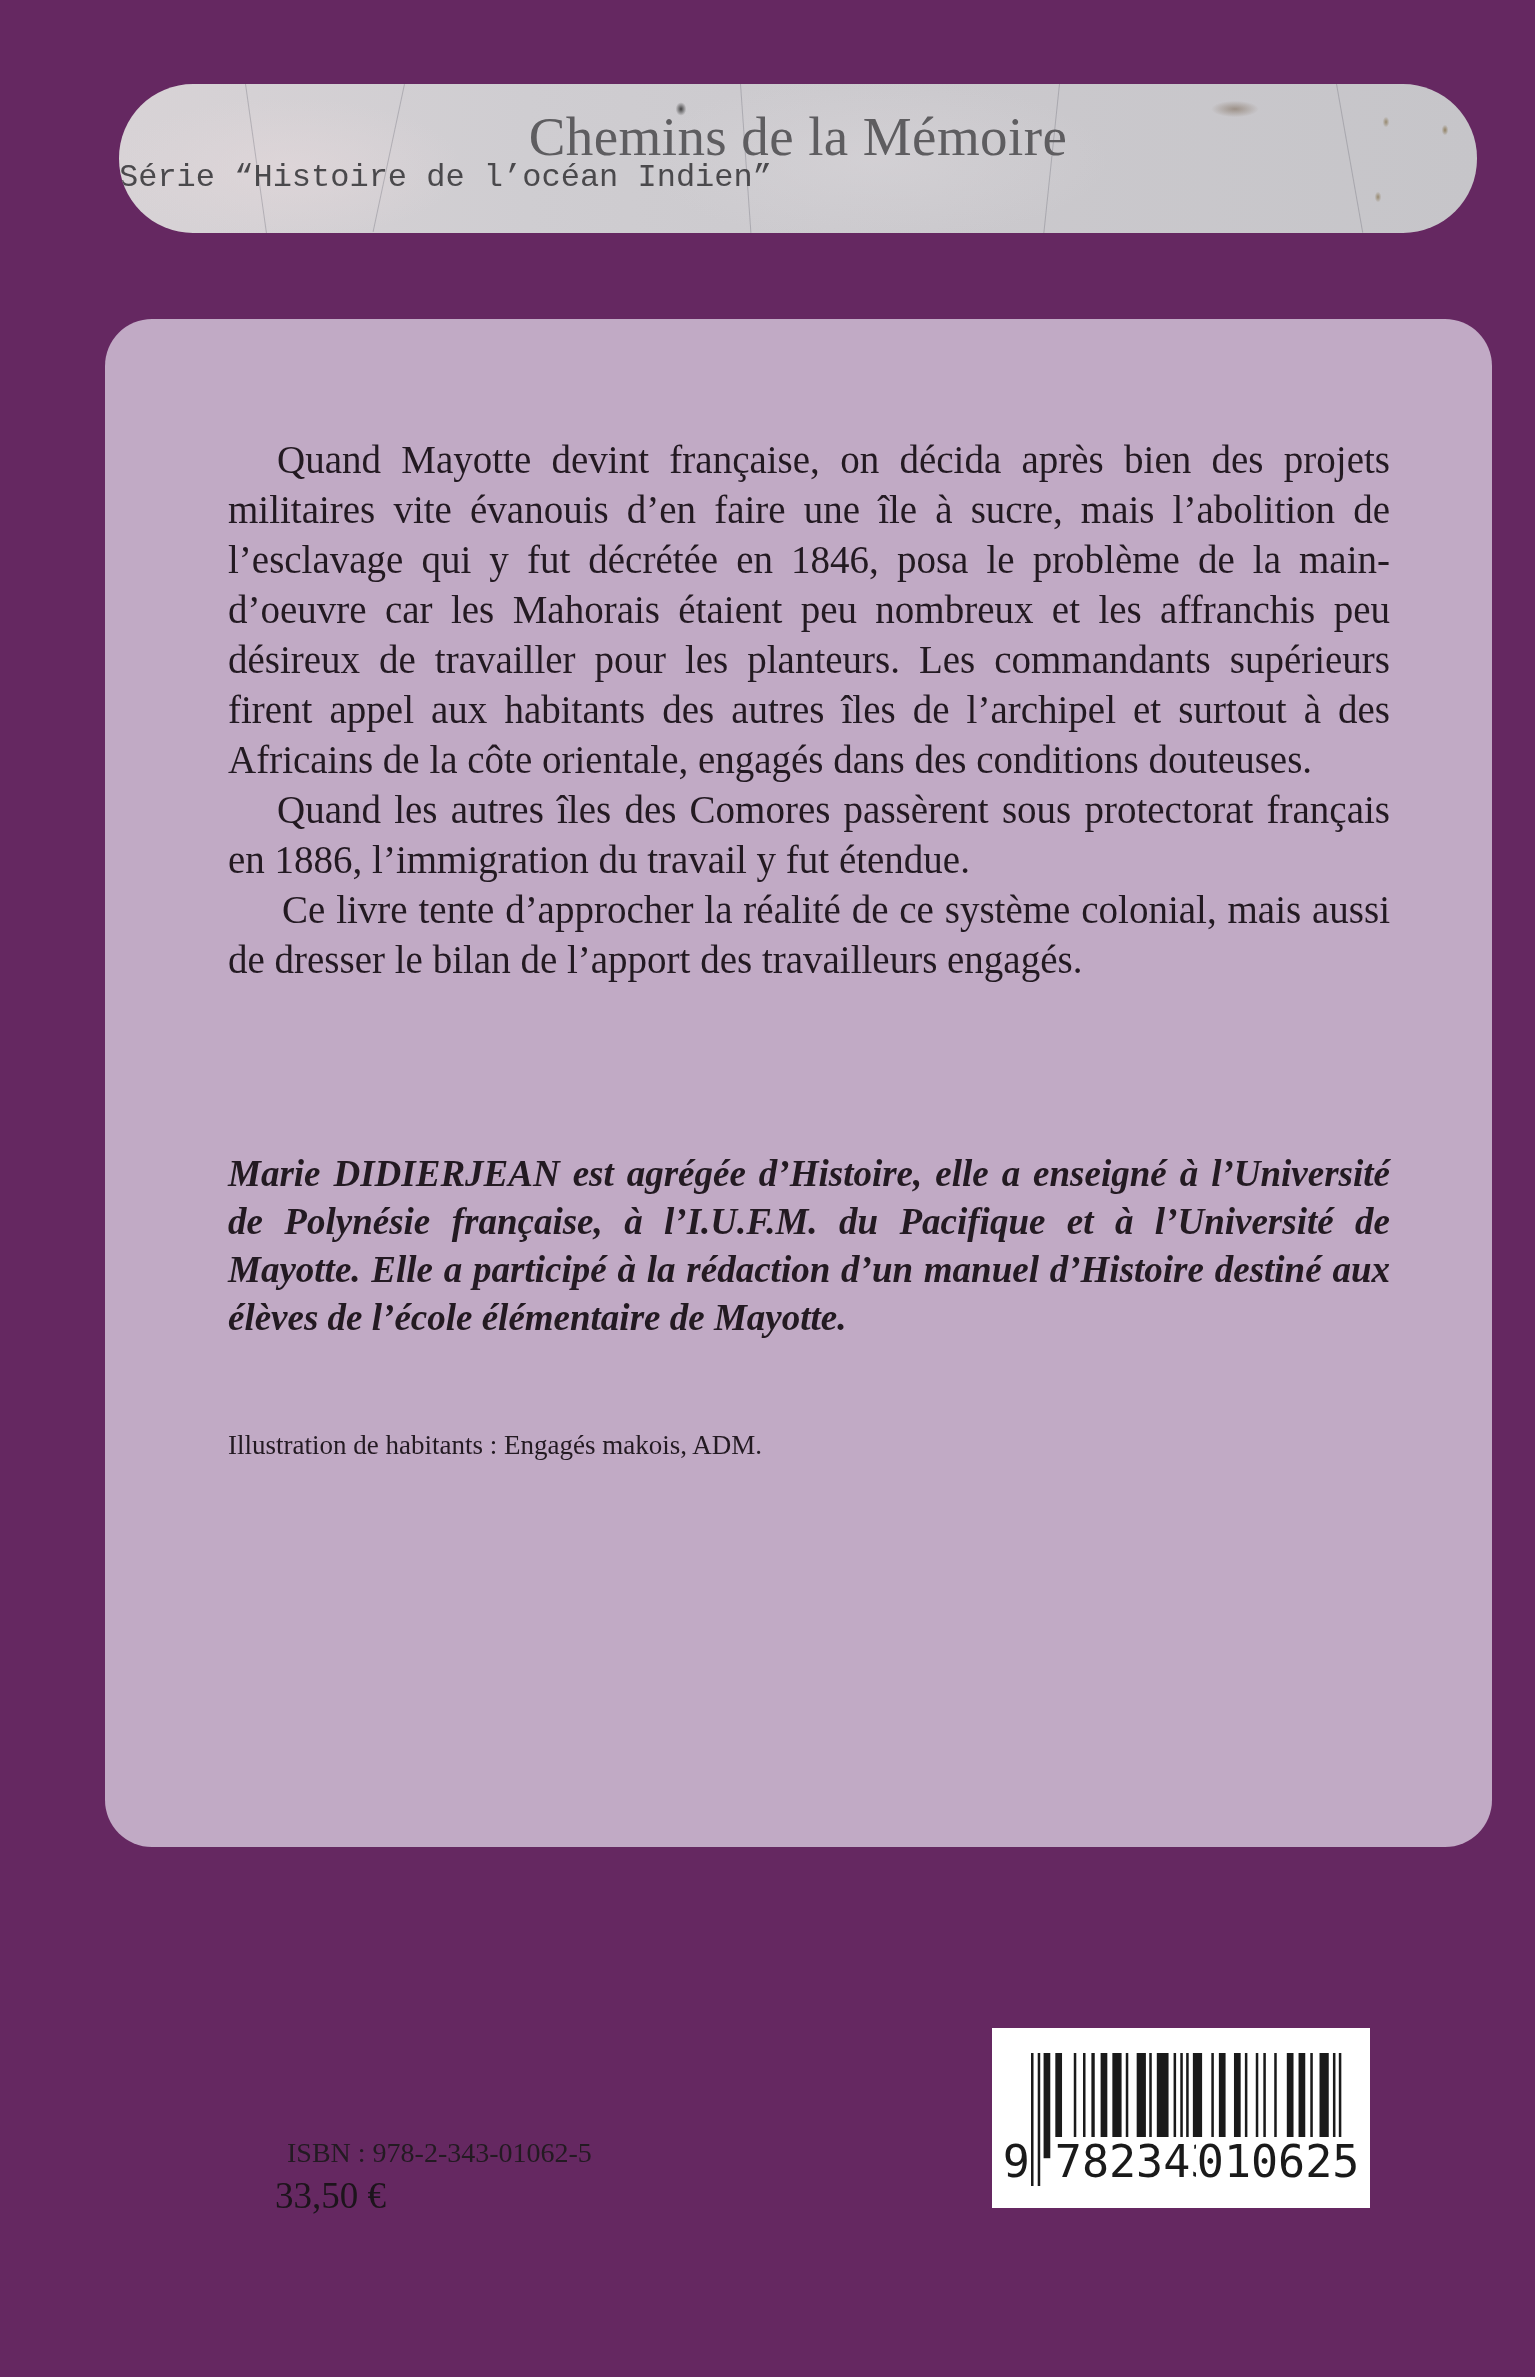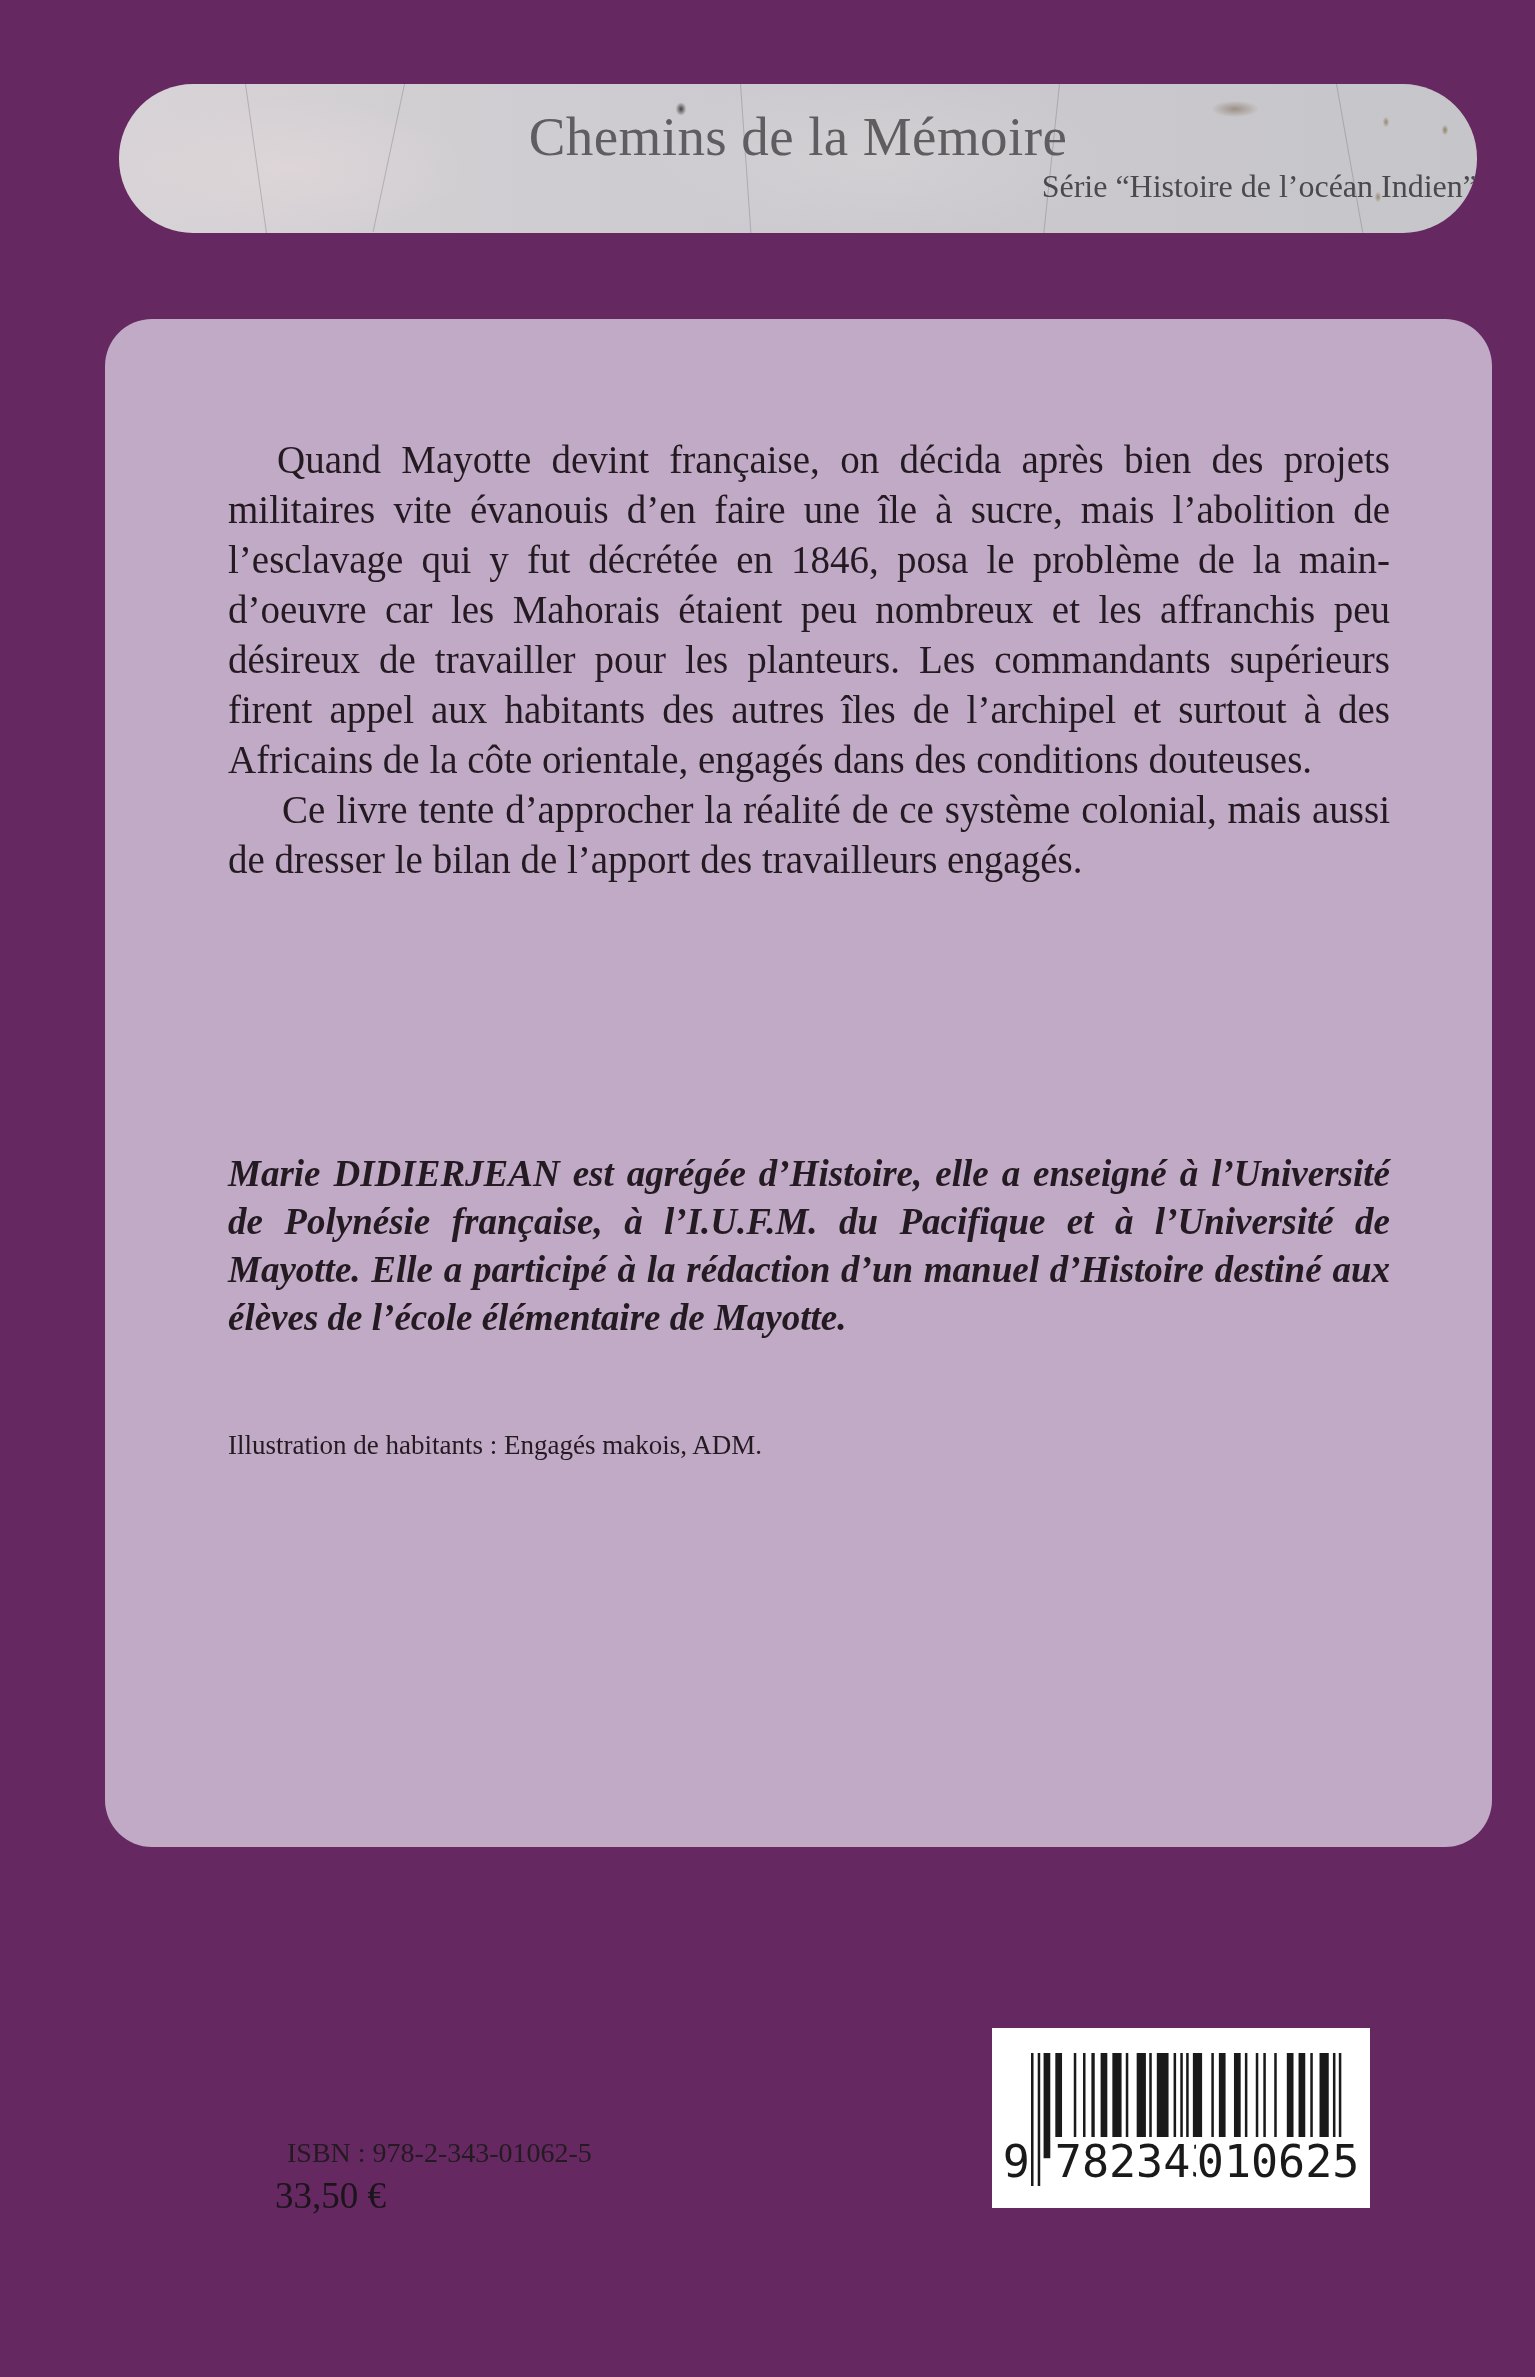--- a/index.html
+++ b/index.html
@@ -48,23 +48,23 @@
       font-family: "Liberation Serif", "DejaVu Serif", serif;
       font-size: 55px;
       color: #5e5d60;
       letter-spacing: 0.4px;
       line-height: 1;
     }
     .banner-subtitle {
       position: absolute;
       left: 0;
       right: 0;
-      top: 86px;
-      text-align: right;
-      font-family: Liberation Serif, serif;
+      top: 78px;
+      text-align: left;
+      font-family: Liberation Mono, monospace;
       font-size: 32px;
       color: #4a494c;
       line-height: 1;
     }
     
     .panel {
       position: absolute;
       left: 105px;
       top: 319px;
       width: 1387px;
@@ -170,20 +170,21 @@
   <div class="vein" style="left:940px;top:0;height:151px;transform:rotate(6deg);"></div>
   <div class="vein" style="left:1217px;top:0;height:151px;transform:rotate(-10deg);"></div>
   <div class="banner-title">Chemins de la Mémoire</div>
   <div class="banner-subtitle">Série “Histoire de l’océan Indien”</div>
 </div>
 
 <div class="panel">
 
   <div class="body-text">
     <p>Quand Mayotte devint française, on décida après bien des projets militaires vite évanouis d’en faire une île à sucre, mais l’abolition de l’esclavage qui y fut décrétée en 1846, posa le problème de la main-d’oeuvre car les Mahorais étaient peu nombreux et les affranchis peu désireux de travailler pour les planteurs. Les commandants supérieurs firent appel aux habitants des autres îles de l’archipel et surtout à des Africains de la côte orientale, engagés dans des conditions douteuses.</p>
+    <p>Quand les autres îles des Comores passèrent sous protectorat français en 1886, l’immigration du travail y fut étendue.</p>
     <p class="indent-extra">Ce livre tente d’approcher la réalité de ce système colonial, mais aussi de dresser le bilan de l’apport des travailleurs engagés.</p>
   </div>
 
   <div class="bio">
     <p>Marie DIDIERJEAN est agrégée d’Histoire, elle a enseigné à l’Université de Polynésie française, à l’I.U.F.M. du Pacifique et à l’Université de Mayotte. Elle a participé à la rédaction d’un manuel d’Histoire destiné aux élèves de l’école élémentaire de Mayotte.</p>
   </div>
 
   <div class="credit">Illustration de habitants : Engagés makois, ADM.</div>
 
   <div class="isbn">ISBN : 978-2-343-01062-5</div>

